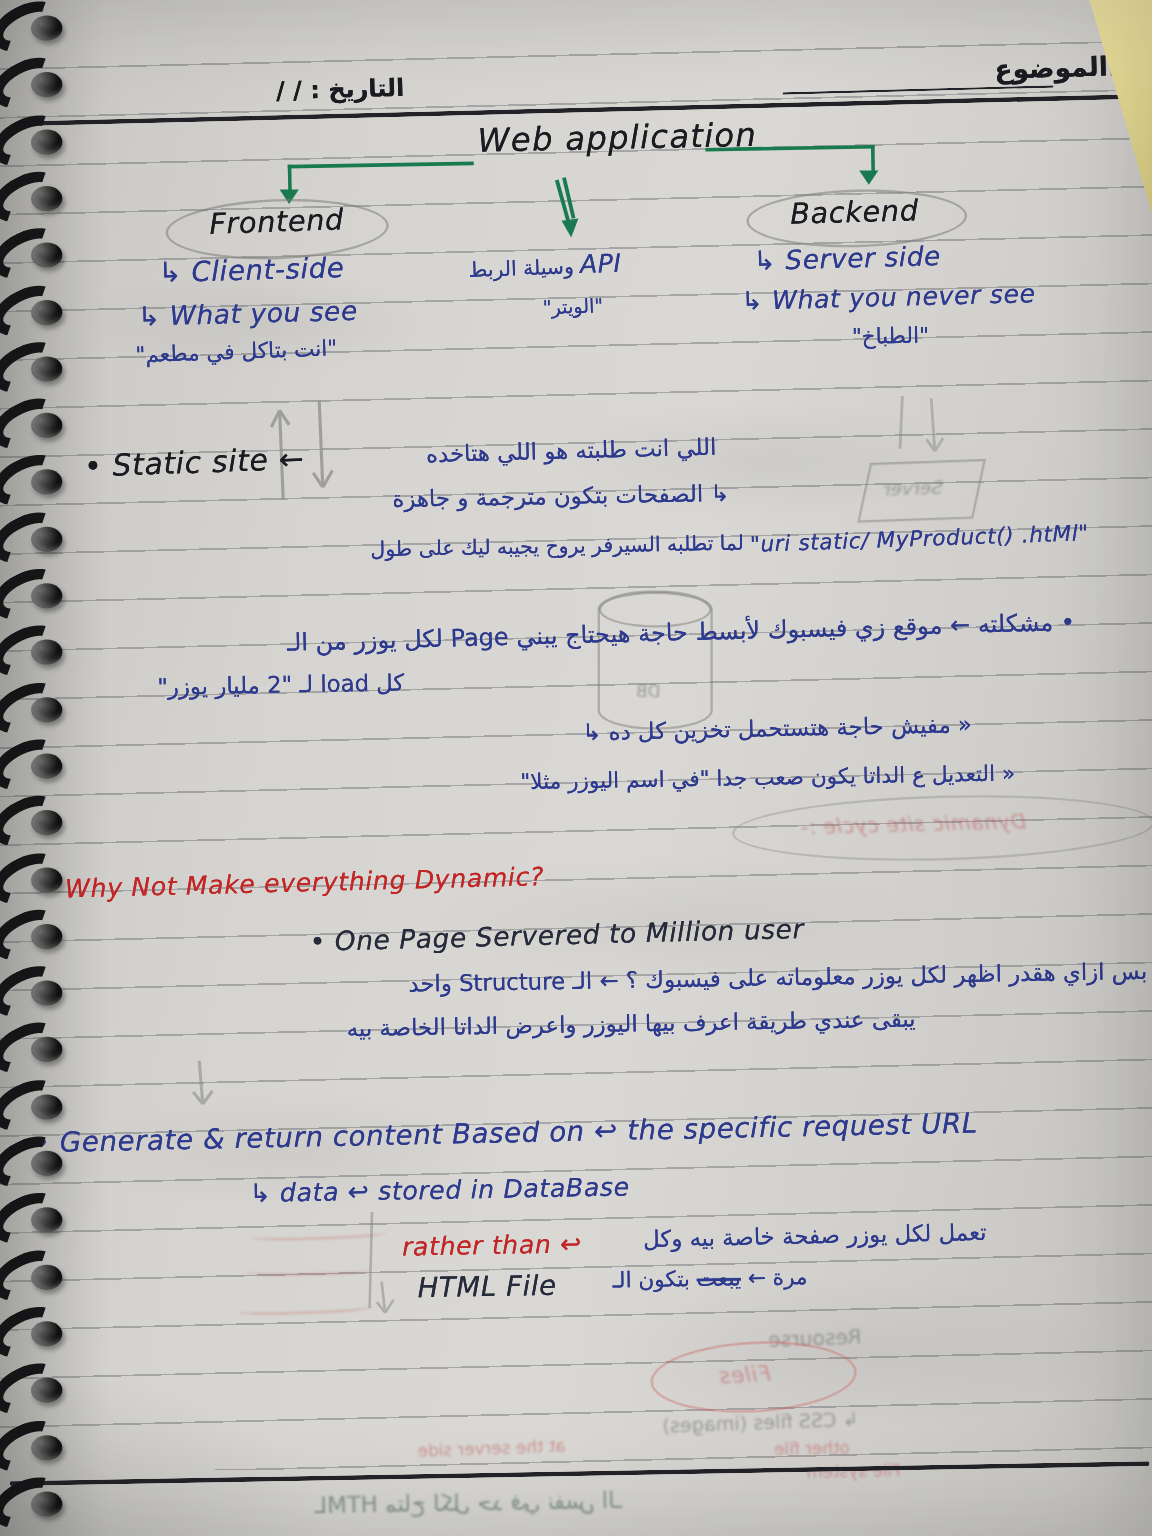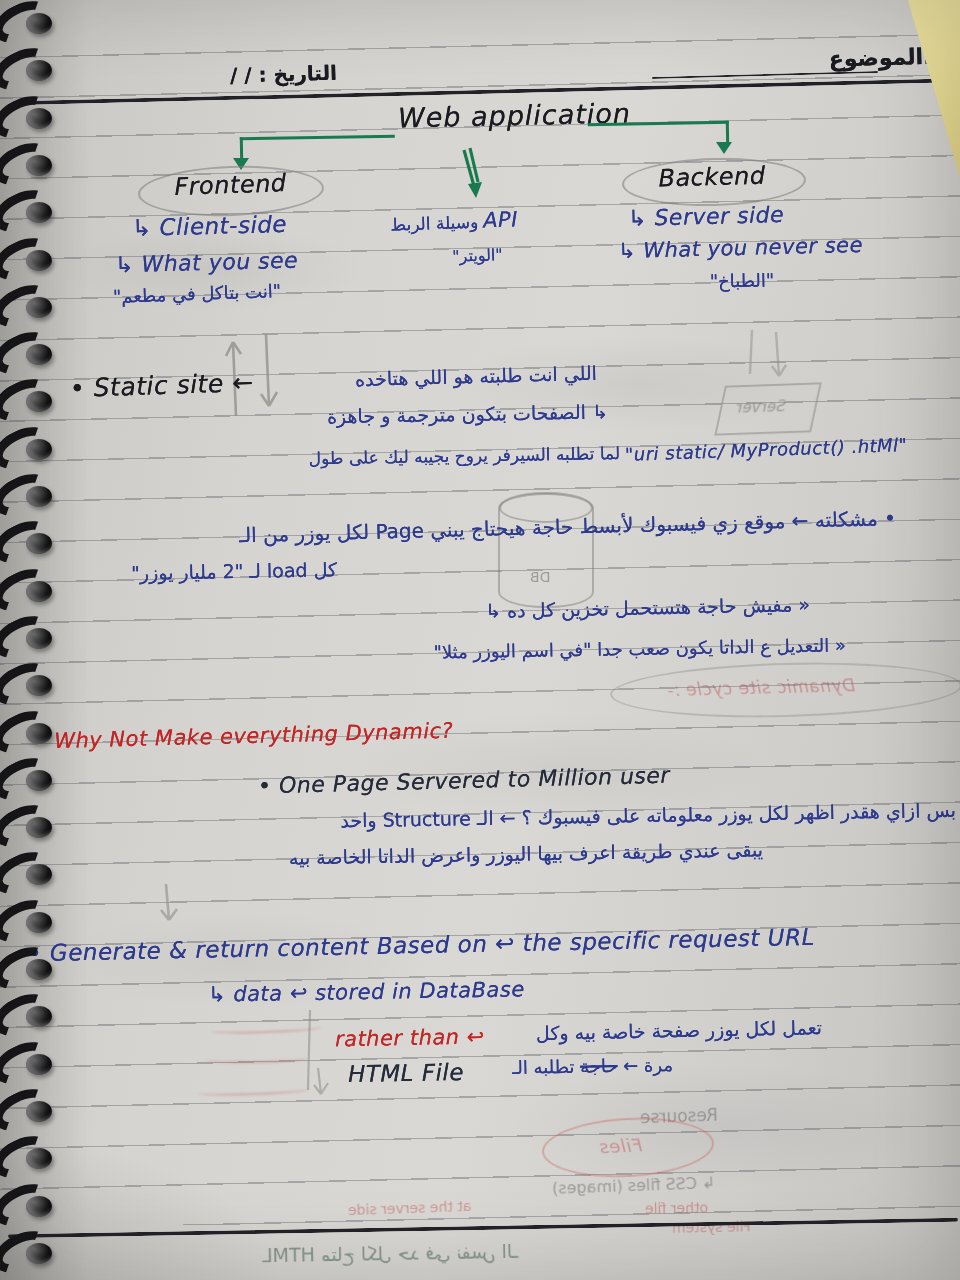--- a/index.html
+++ b/index.html
@@ -135,22 +135,22 @@
     <div class="t blue latin" style="left:208px;top:980px;font-size:21px;transform:rotate(-1deg);">↳ data ↩ stored in DataBase</div>
     <svg style="left:300px;top:1010px;opacity:.55;" width="34" height="96">
       <path d="M10,0 L8,80" stroke="#8d8d89" stroke-width="2.2" fill="none"></path>
       <path d="M18,58 L21,84 M21,84 L14,75 M21,84 L28,73" stroke="#8d8d89" stroke-width="2.2" fill="none"></path>
     </svg>
     <div class="t red latin" style="left:335px;top:1026px;font-size:21px;transform:rotate(-1deg);">rather than ↩</div>
     <div class="t blue rtl" style="left:462px;top:1021px;width:360px;font-size:19px;transform:rotate(-1.2deg);">تعمل لكل يوزر صفحة خاصة بيه وكل</div>
     <div class="t navy latin" style="left:348px;top:1060px;font-size:23px;transform:rotate(-1deg);">HTML File</div>
     <div class="t blue rtl" style="left:455px;top:1057px;width:218px;font-size:18px;transform:rotate(-1deg);">
       <span>مرة ←</span>
-      <span class="strike">حاجة</span>
-      <span>تطلبه الـ</span>
+      <span class="strike">يبعت</span>
+      <span>بتكون الـ</span>
     </div>
 
     <div class="scribble" style="left:210px;top:1024px;width:112px;transform:rotate(-2deg);"></div>
     <div class="scribble" style="left:205px;top:1054px;width:104px;transform:rotate(-1deg);"></div>
     <div class="scribble" style="left:198px;top:1086px;width:112px;transform:rotate(-2deg);"></div>
 
     <div class="ghost pencil-g" style="left:640px;top:1106px;font-size:17px;transform:scaleX(-1) rotate(2deg);">Resourse</div>
     <div class="cloud" style="left:542px;top:1118px;width:168px;height:55px;border-color:rgba(205,95,90,.4);transform:rotate(-3deg);filter:blur(.4px);">
       <span class="ghost red-g latin" style="left:55px;top:15px;font-size:18px;transform:scaleX(-1);display:inline-block;">Files</span>
     </div>

